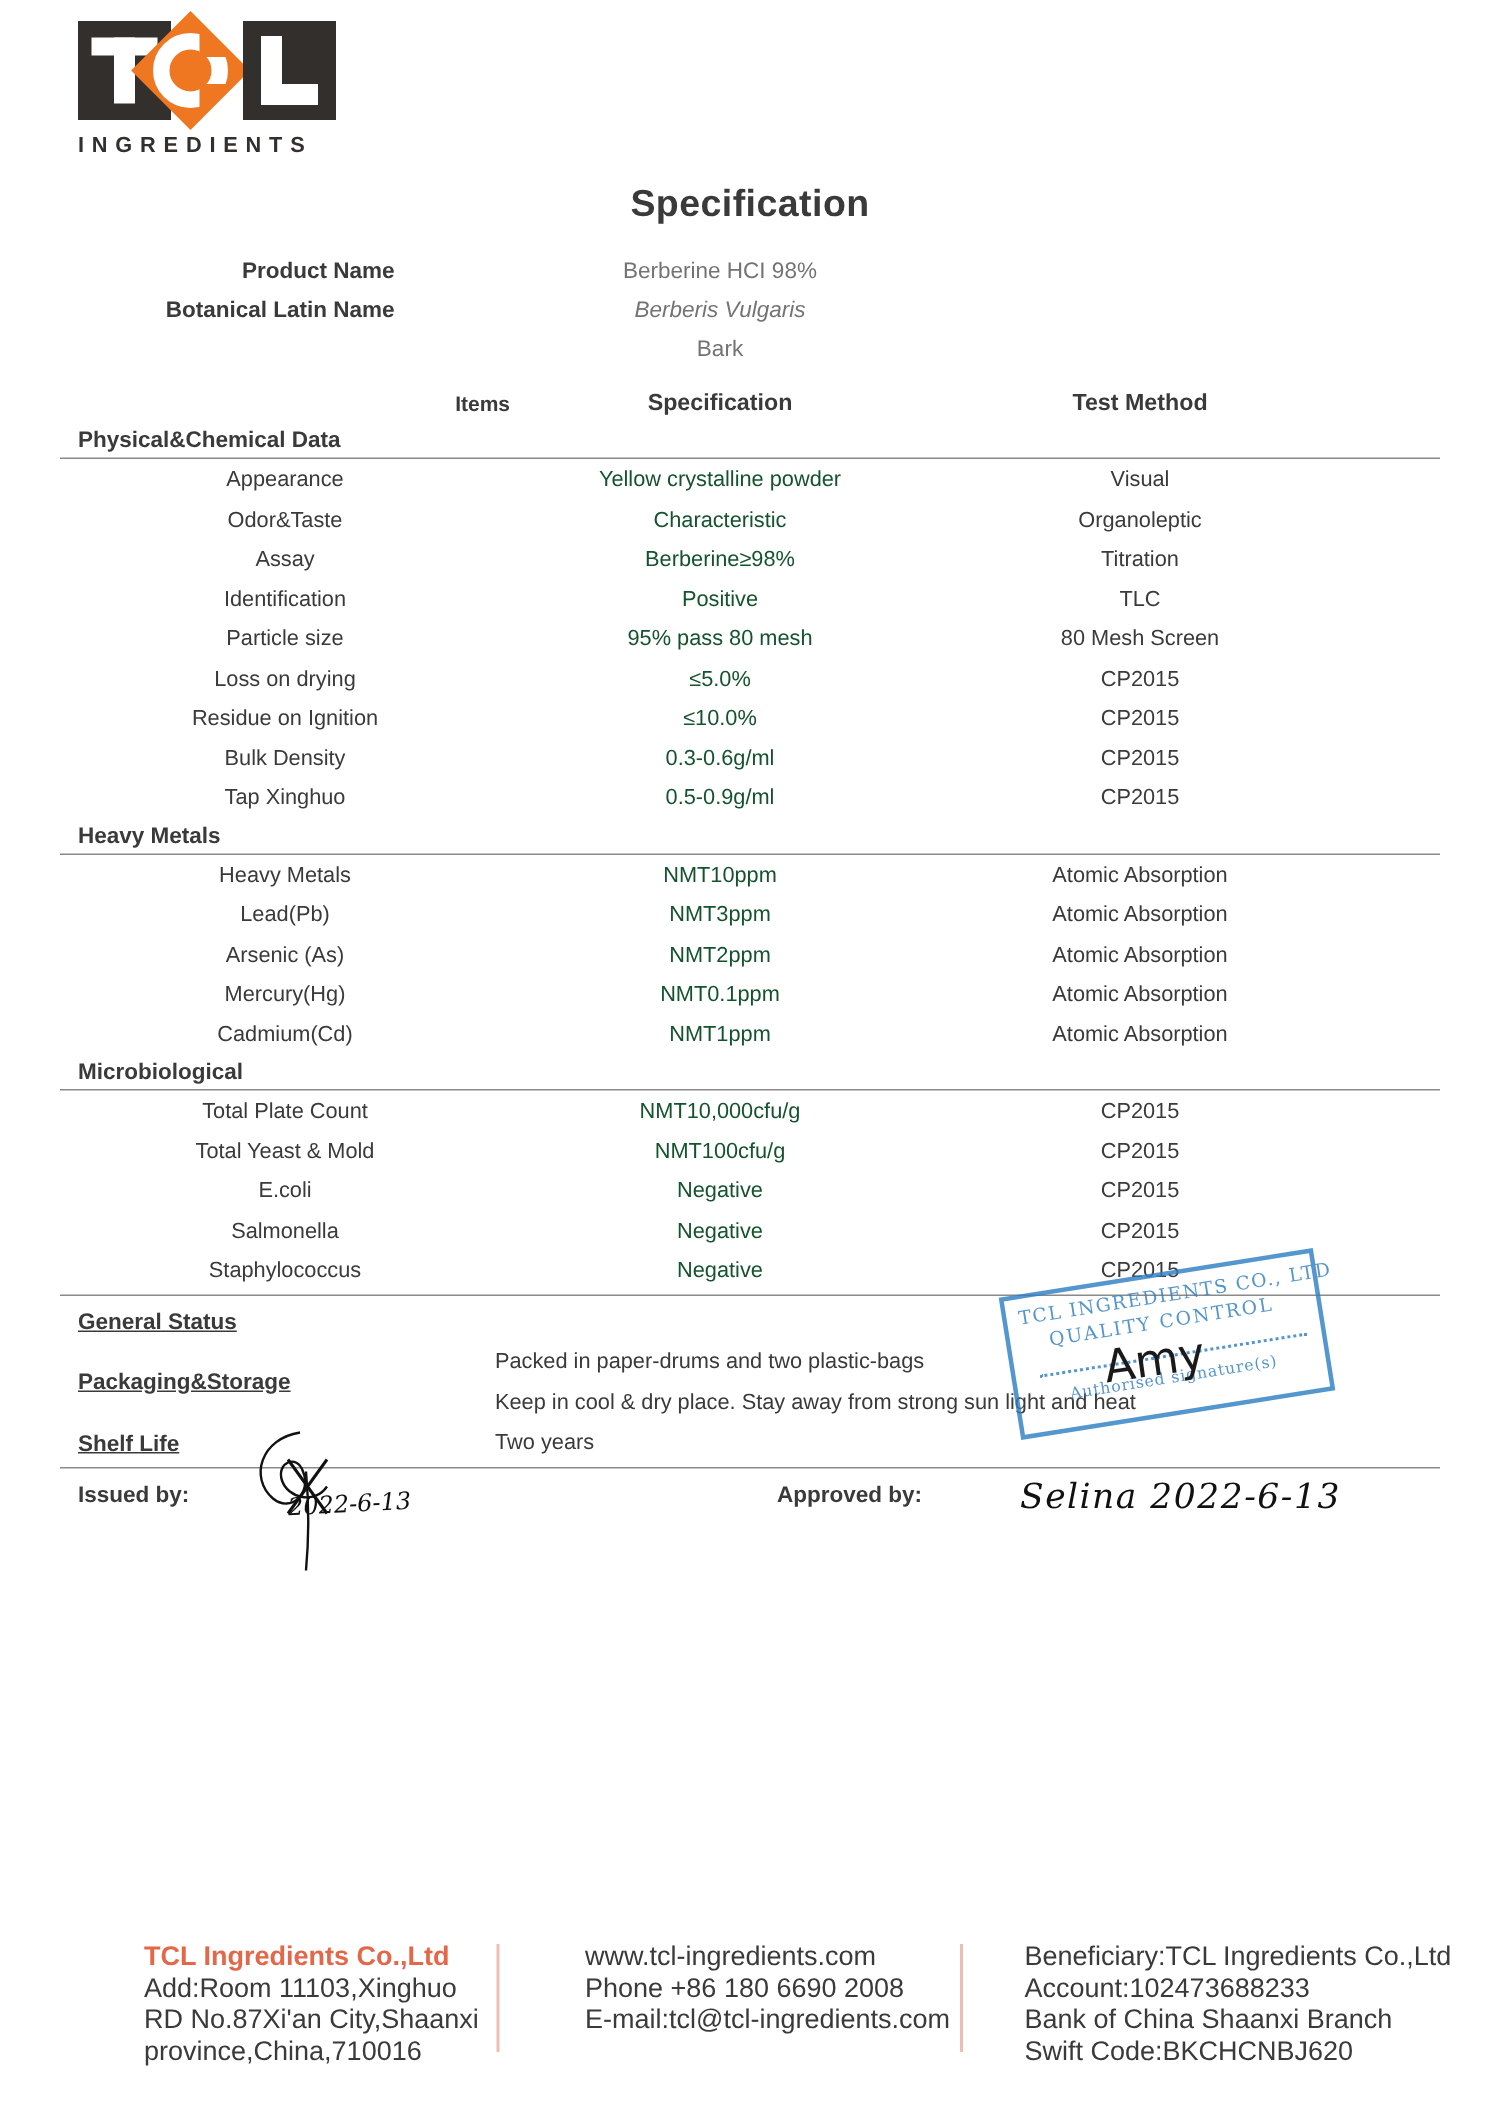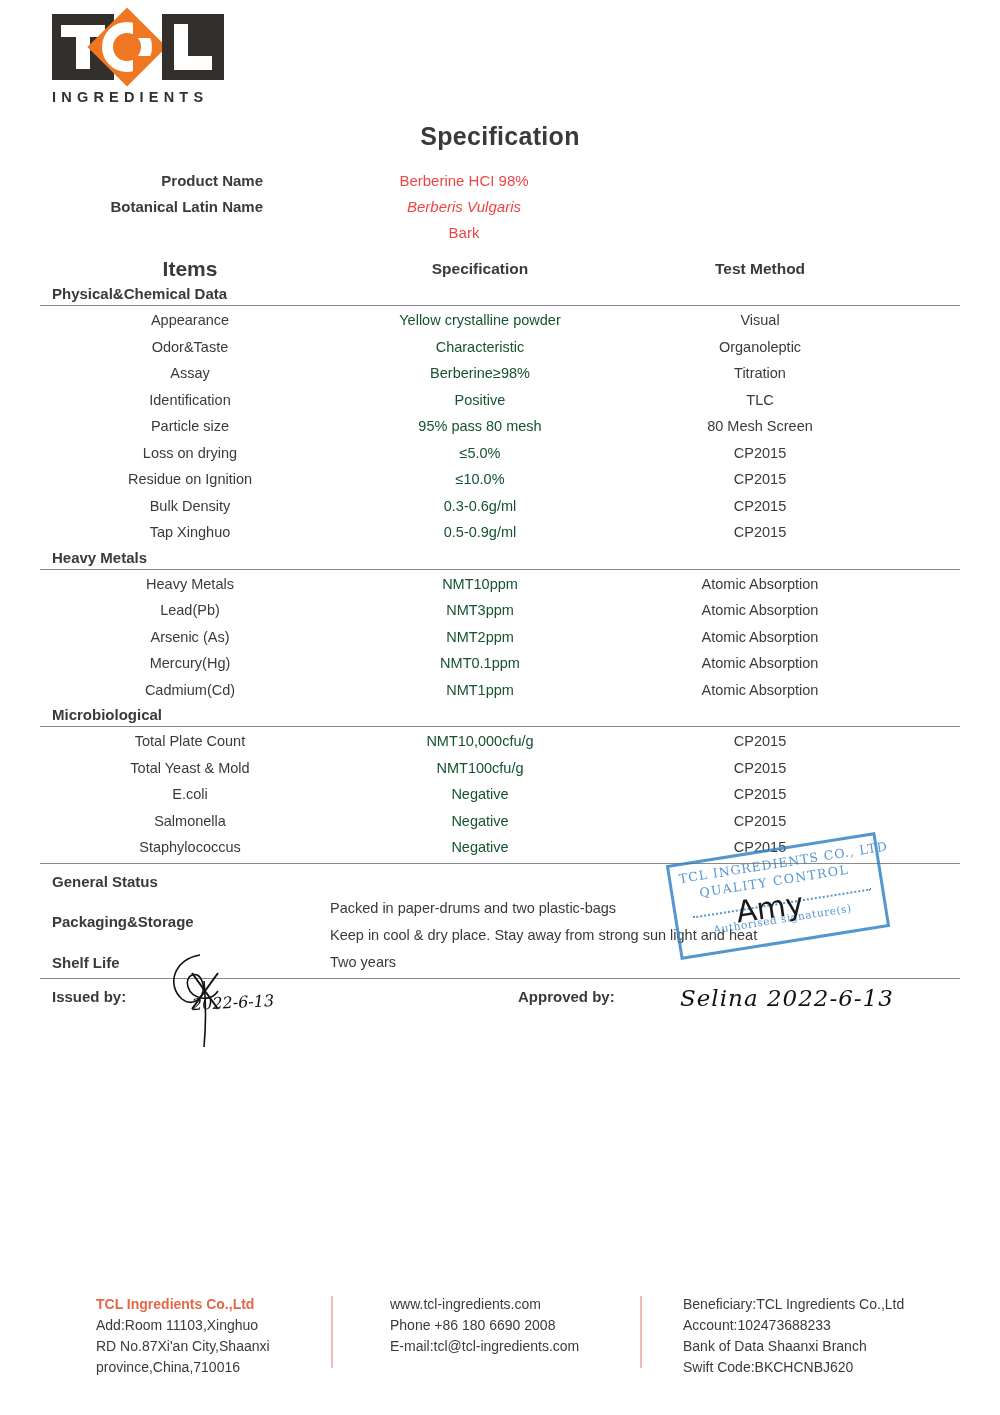--- a/index.html
+++ b/index.html
@@ -123,46 +123,46 @@
     position: absolute;
     left: 0;
     width: 263px;
     text-align: right;
     font-size: 15px;
     font-weight: bold;
     color: #3a3a3a;
   }
   .head-value {
     position: absolute;
-    left: 314px;
+    left: 330px;
     width: 300px;
     text-align: center;
     font-size: 15px;
-    color: #ef4444;
+    color: #737373;
   }
   .head-value.italic { font-style: italic; }
 
   
   .table-wrap {
     position: absolute;
     left: 40px;
     top: 256px;
     width: 920px;
   }
   .col-head {
     position: relative;
     height: 26px;
     line-height: 26px;
   }
   .ch-items {
     position: absolute;
     left: 0;
     width: 300px;
-    text-align: center;
-    font-size: 21px;
+    text-align: right;
+    font-size: 14px;
     font-weight: bold;
   }
   .ch-spec {
     position: absolute;
     left: 290px;
     width: 300px;
     text-align: center;
     font-size: 15.5px;
     font-weight: bold;
   }
@@ -225,20 +225,21 @@
     position: relative;
     min-height: 27px;
   }
   .b-label {
     position: absolute;
     left: 12px;
     font-size: 15px;
     font-weight: bold;
     color: #3a3a3a;
     line-height: 27px;
+    text-decoration: underline;
   }
   .b-value {
     margin-left: 290px;
     font-size: 14.5px;
     color: #3a3a3a;
     line-height: 27px;
   }
 
   
   .sig-bar {
@@ -343,21 +344,21 @@
   .footer {
     position: absolute;
     left: 0;
     top: 1294px;
     width: 1000px;
     height: 100px;
   }
   .f-col {
     position: absolute;
     top: 0;
-    font-size: 14px;
+    font-size: 18px;
     line-height: 21px;
     color: #3a3a3a;
   }
   .f-col1 { left: 96px; }
   .f-col2 { left: 390px; }
   .f-col3 { left: 683px; }
   .f-company {
     color: #e4674a;
     font-weight: bold;
   }
@@ -566,18 +567,18 @@
 
     <div class="f-col f-col2">
       <div>www.tcl-ingredients.com</div>
       <div>Phone +86 180 6690 2008</div>
       <div>E-mail:tcl@tcl-ingredients.com</div>
     </div>
 
     <div class="f-col f-col3">
       <div>Beneficiary:TCL Ingredients Co.,Ltd</div>
       <div>Account:102473688233</div>
-      <div>Bank of Data Shaanxi Branch</div>
+      <div>Bank of China Shaanxi Branch</div>
       <div>Swift Code:BKCHCNBJ620</div>
     </div>
   </div>
 
 </div>
 
 </body></html>

